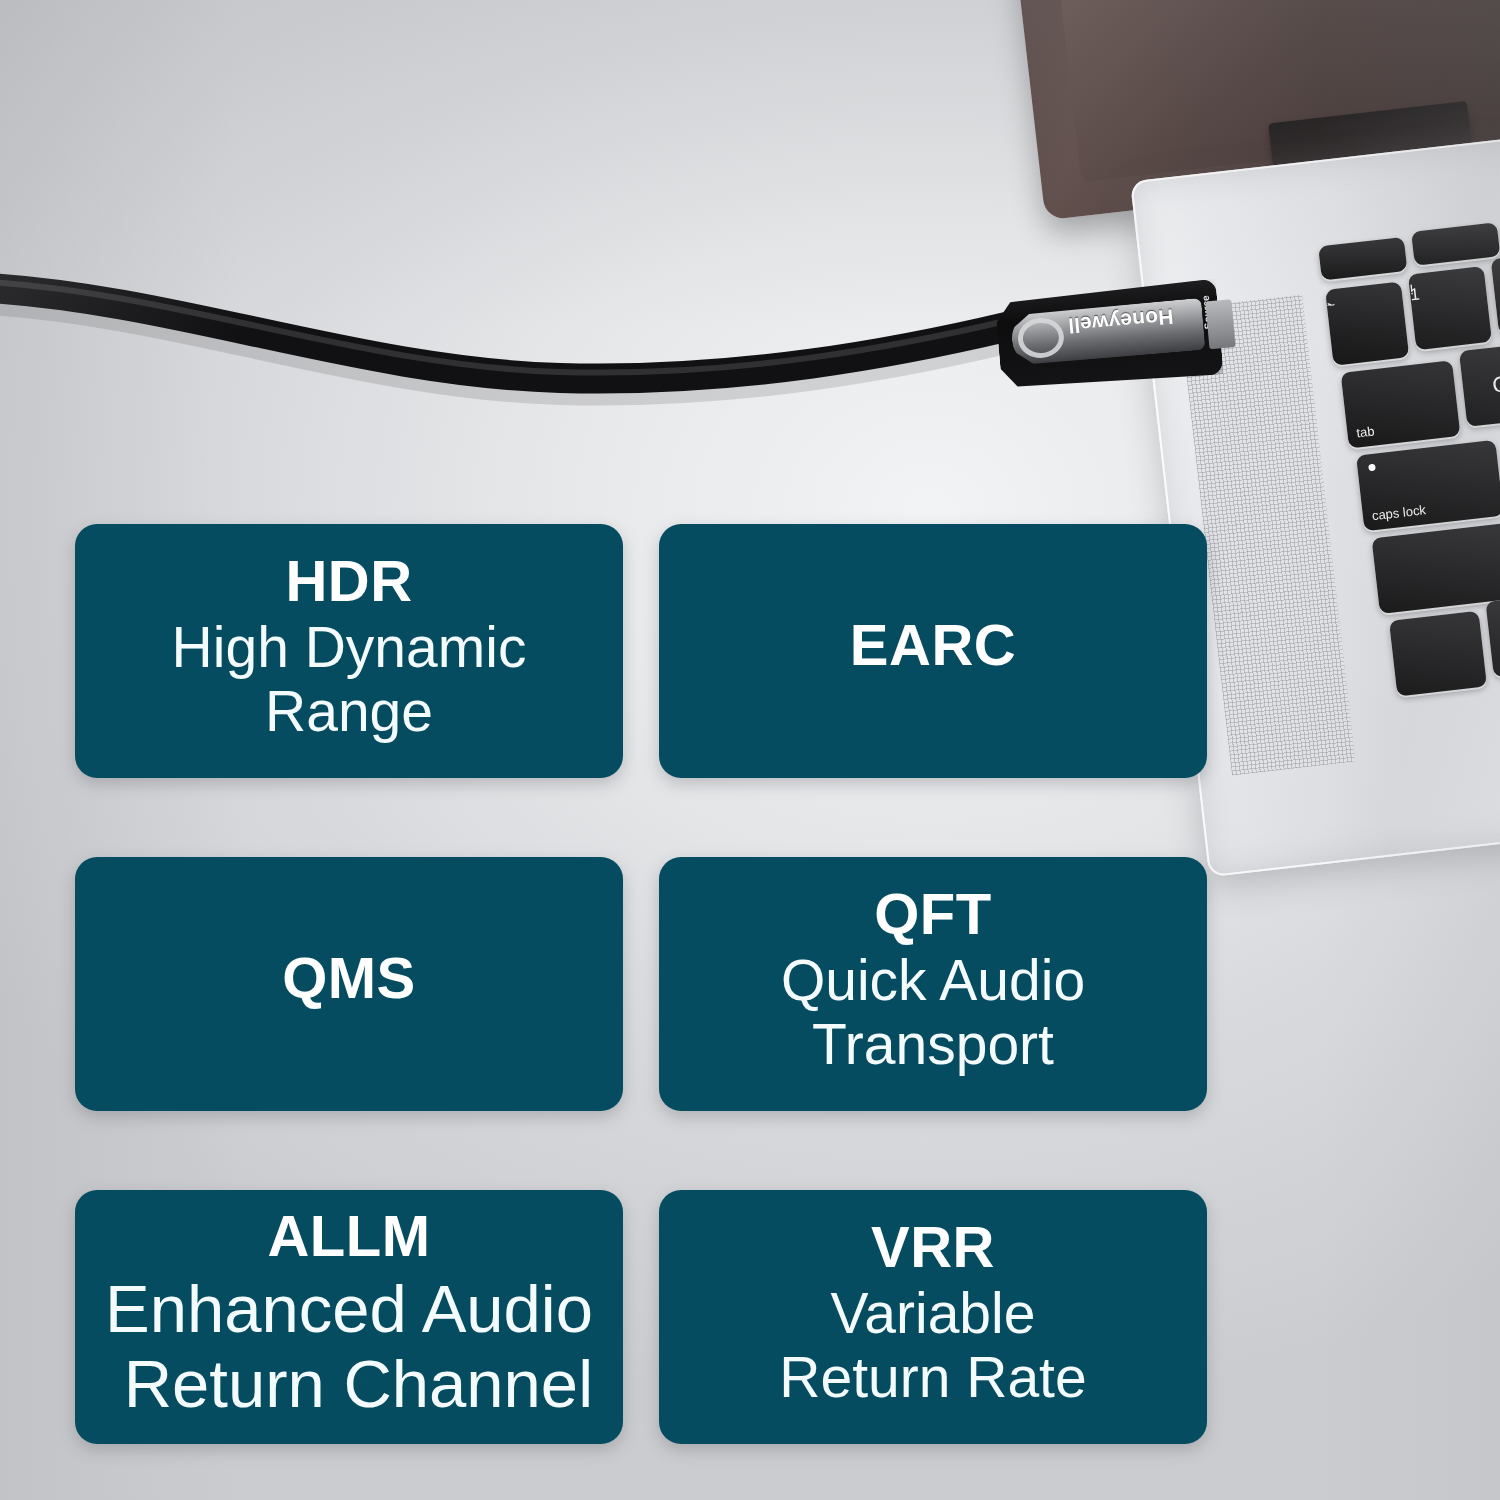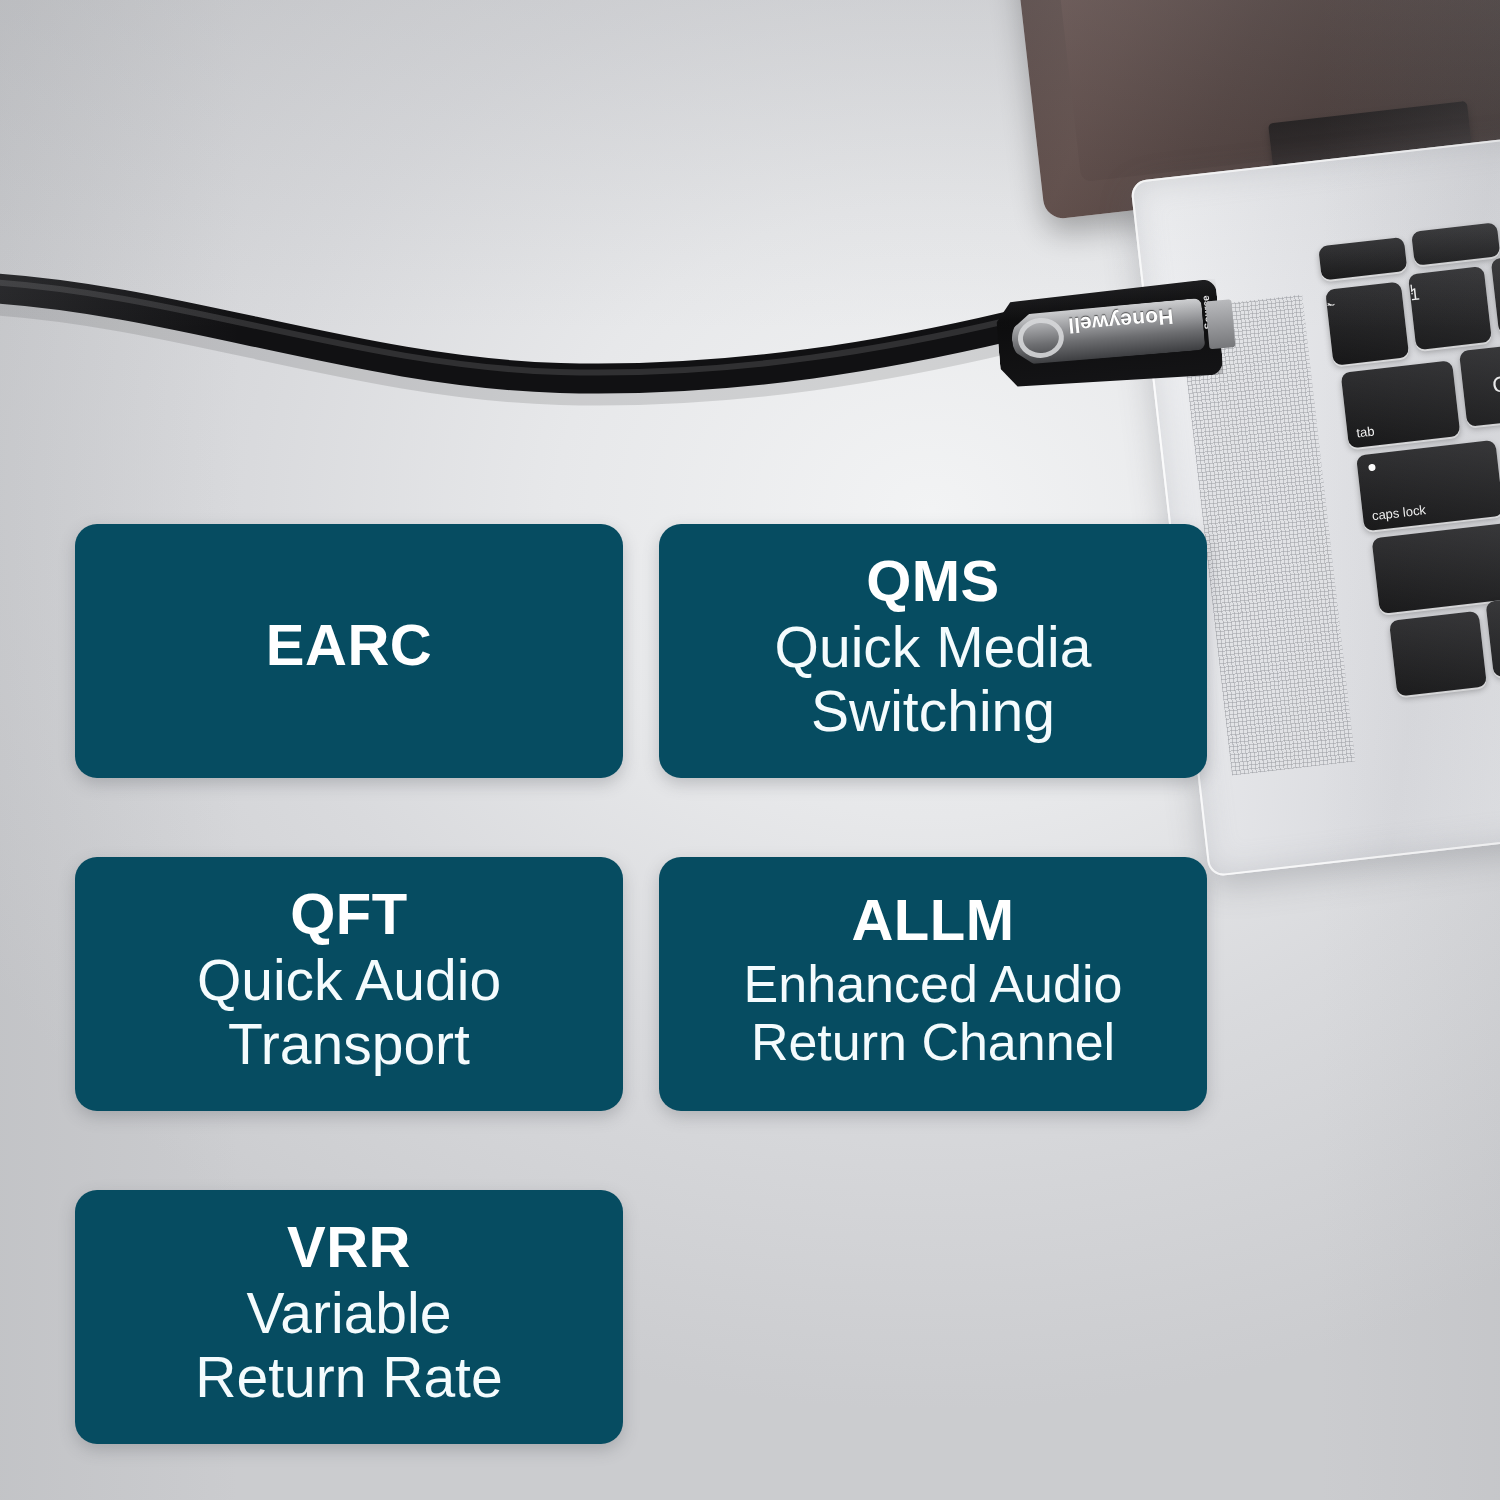--- a/index.html
+++ b/index.html
@@ -202,21 +202,21 @@
   }
   .card-desc {
     color:#f4fbfd;
     font-size:57px;
     line-height:1.12;
     font-weight:350;
     font-family:"Liberation Sans", sans-serif;
     white-space:pre-line;
   }
   
-  .feature-card[data-size="sm"] .card-desc { font-size:52px; }
+  .feature-card[data-size="sm"] .card-desc { font-size:67px;text-align:right; }
 </style>
 </head>
 <body>
 
 <div id="stage">
 
   <div class="laptop-lid">
     <div class="laptop-lid-inner"></div>
 
   </div>
@@ -279,29 +279,32 @@
     <div class="conn-loop"></div>
     <div class="conn-brand">Honeywell</div>
     <div class="conn-port-label">Source</div>
     <div class="conn-tip"></div>
   </div>
 
   <div class="vignette"></div>
 
   <div class="feature-grid">
 
+    <div class="feature-card" data-size="lg">
+      <div class="card-abbr">HDR</div>
+      <div class="card-desc">High Dynamic
+Range</div>
+    </div>
 
     <div class="feature-card" data-size="lg">
       <div class="card-abbr">EARC</div>
     </div>
 
     <div class="feature-card" data-size="lg">
       <div class="card-abbr">QMS</div>
-      <div class="card-desc">Quick Media
-Switching</div>
     </div>
 
     <div class="feature-card" data-size="lg">
       <div class="card-abbr">QFT</div>
       <div class="card-desc">Quick Audio
 Transport</div>
     </div>
 
     <div class="feature-card" data-size="sm">
       <div class="card-abbr">ALLM</div>

